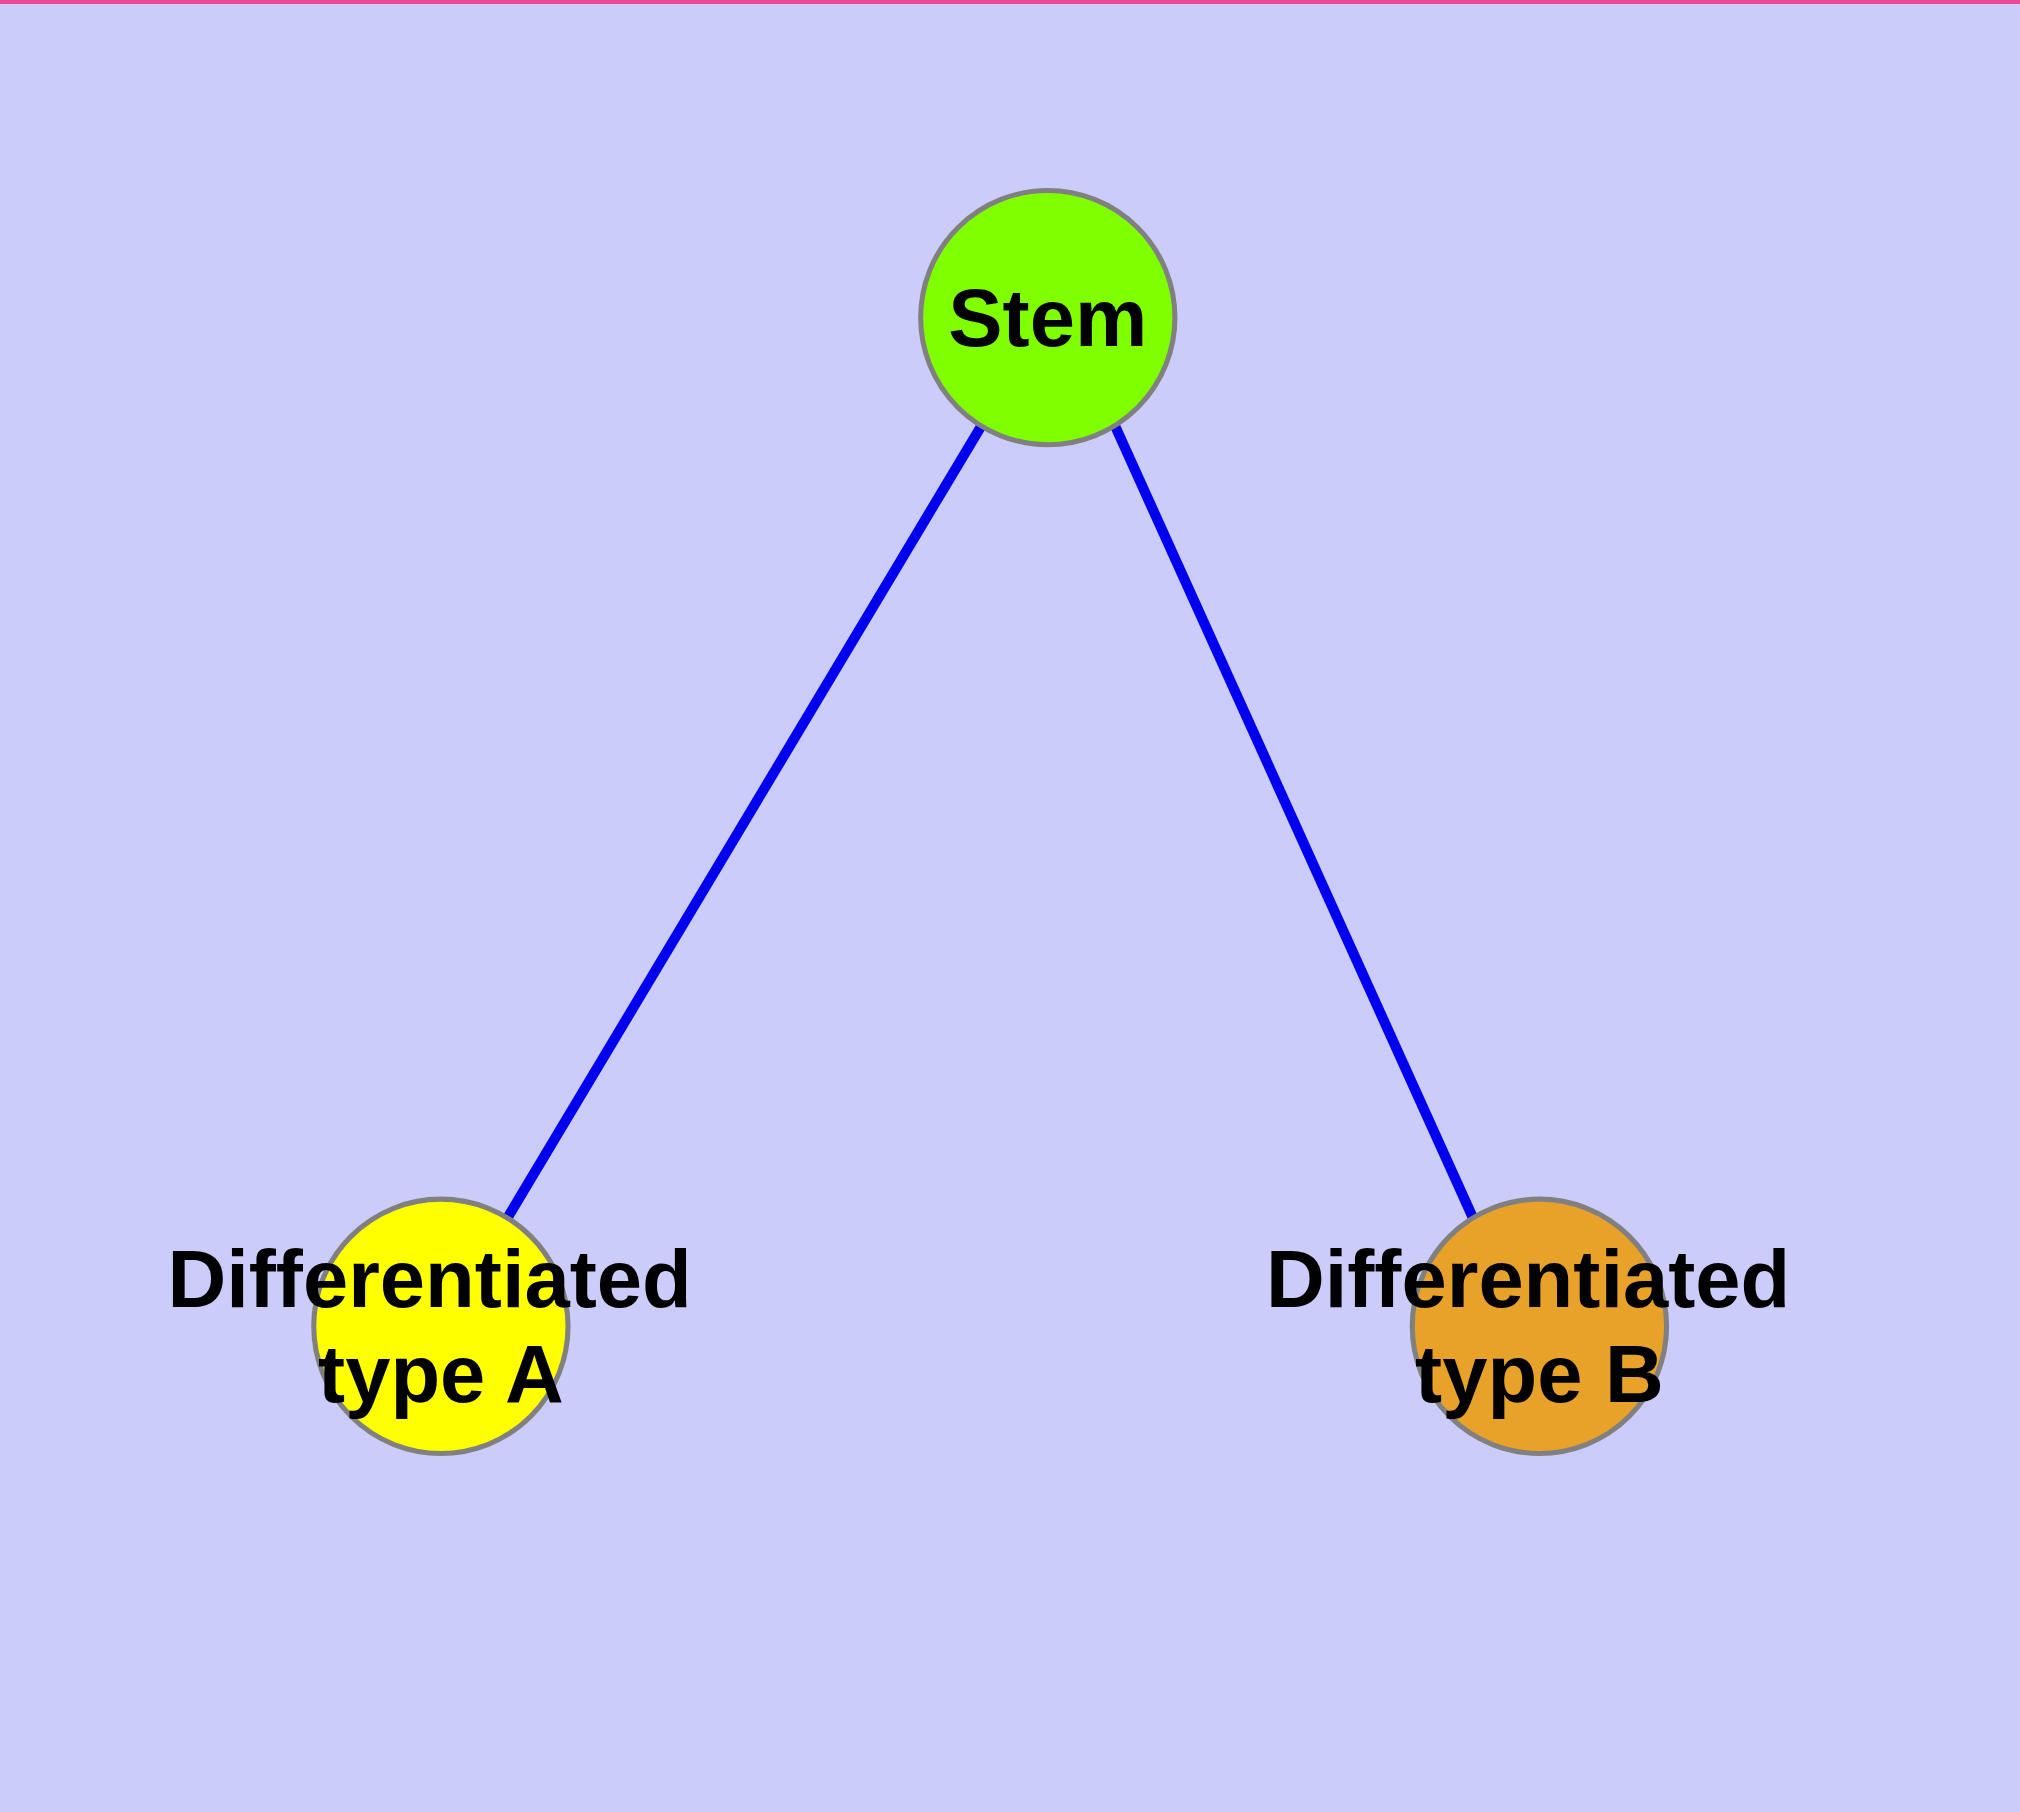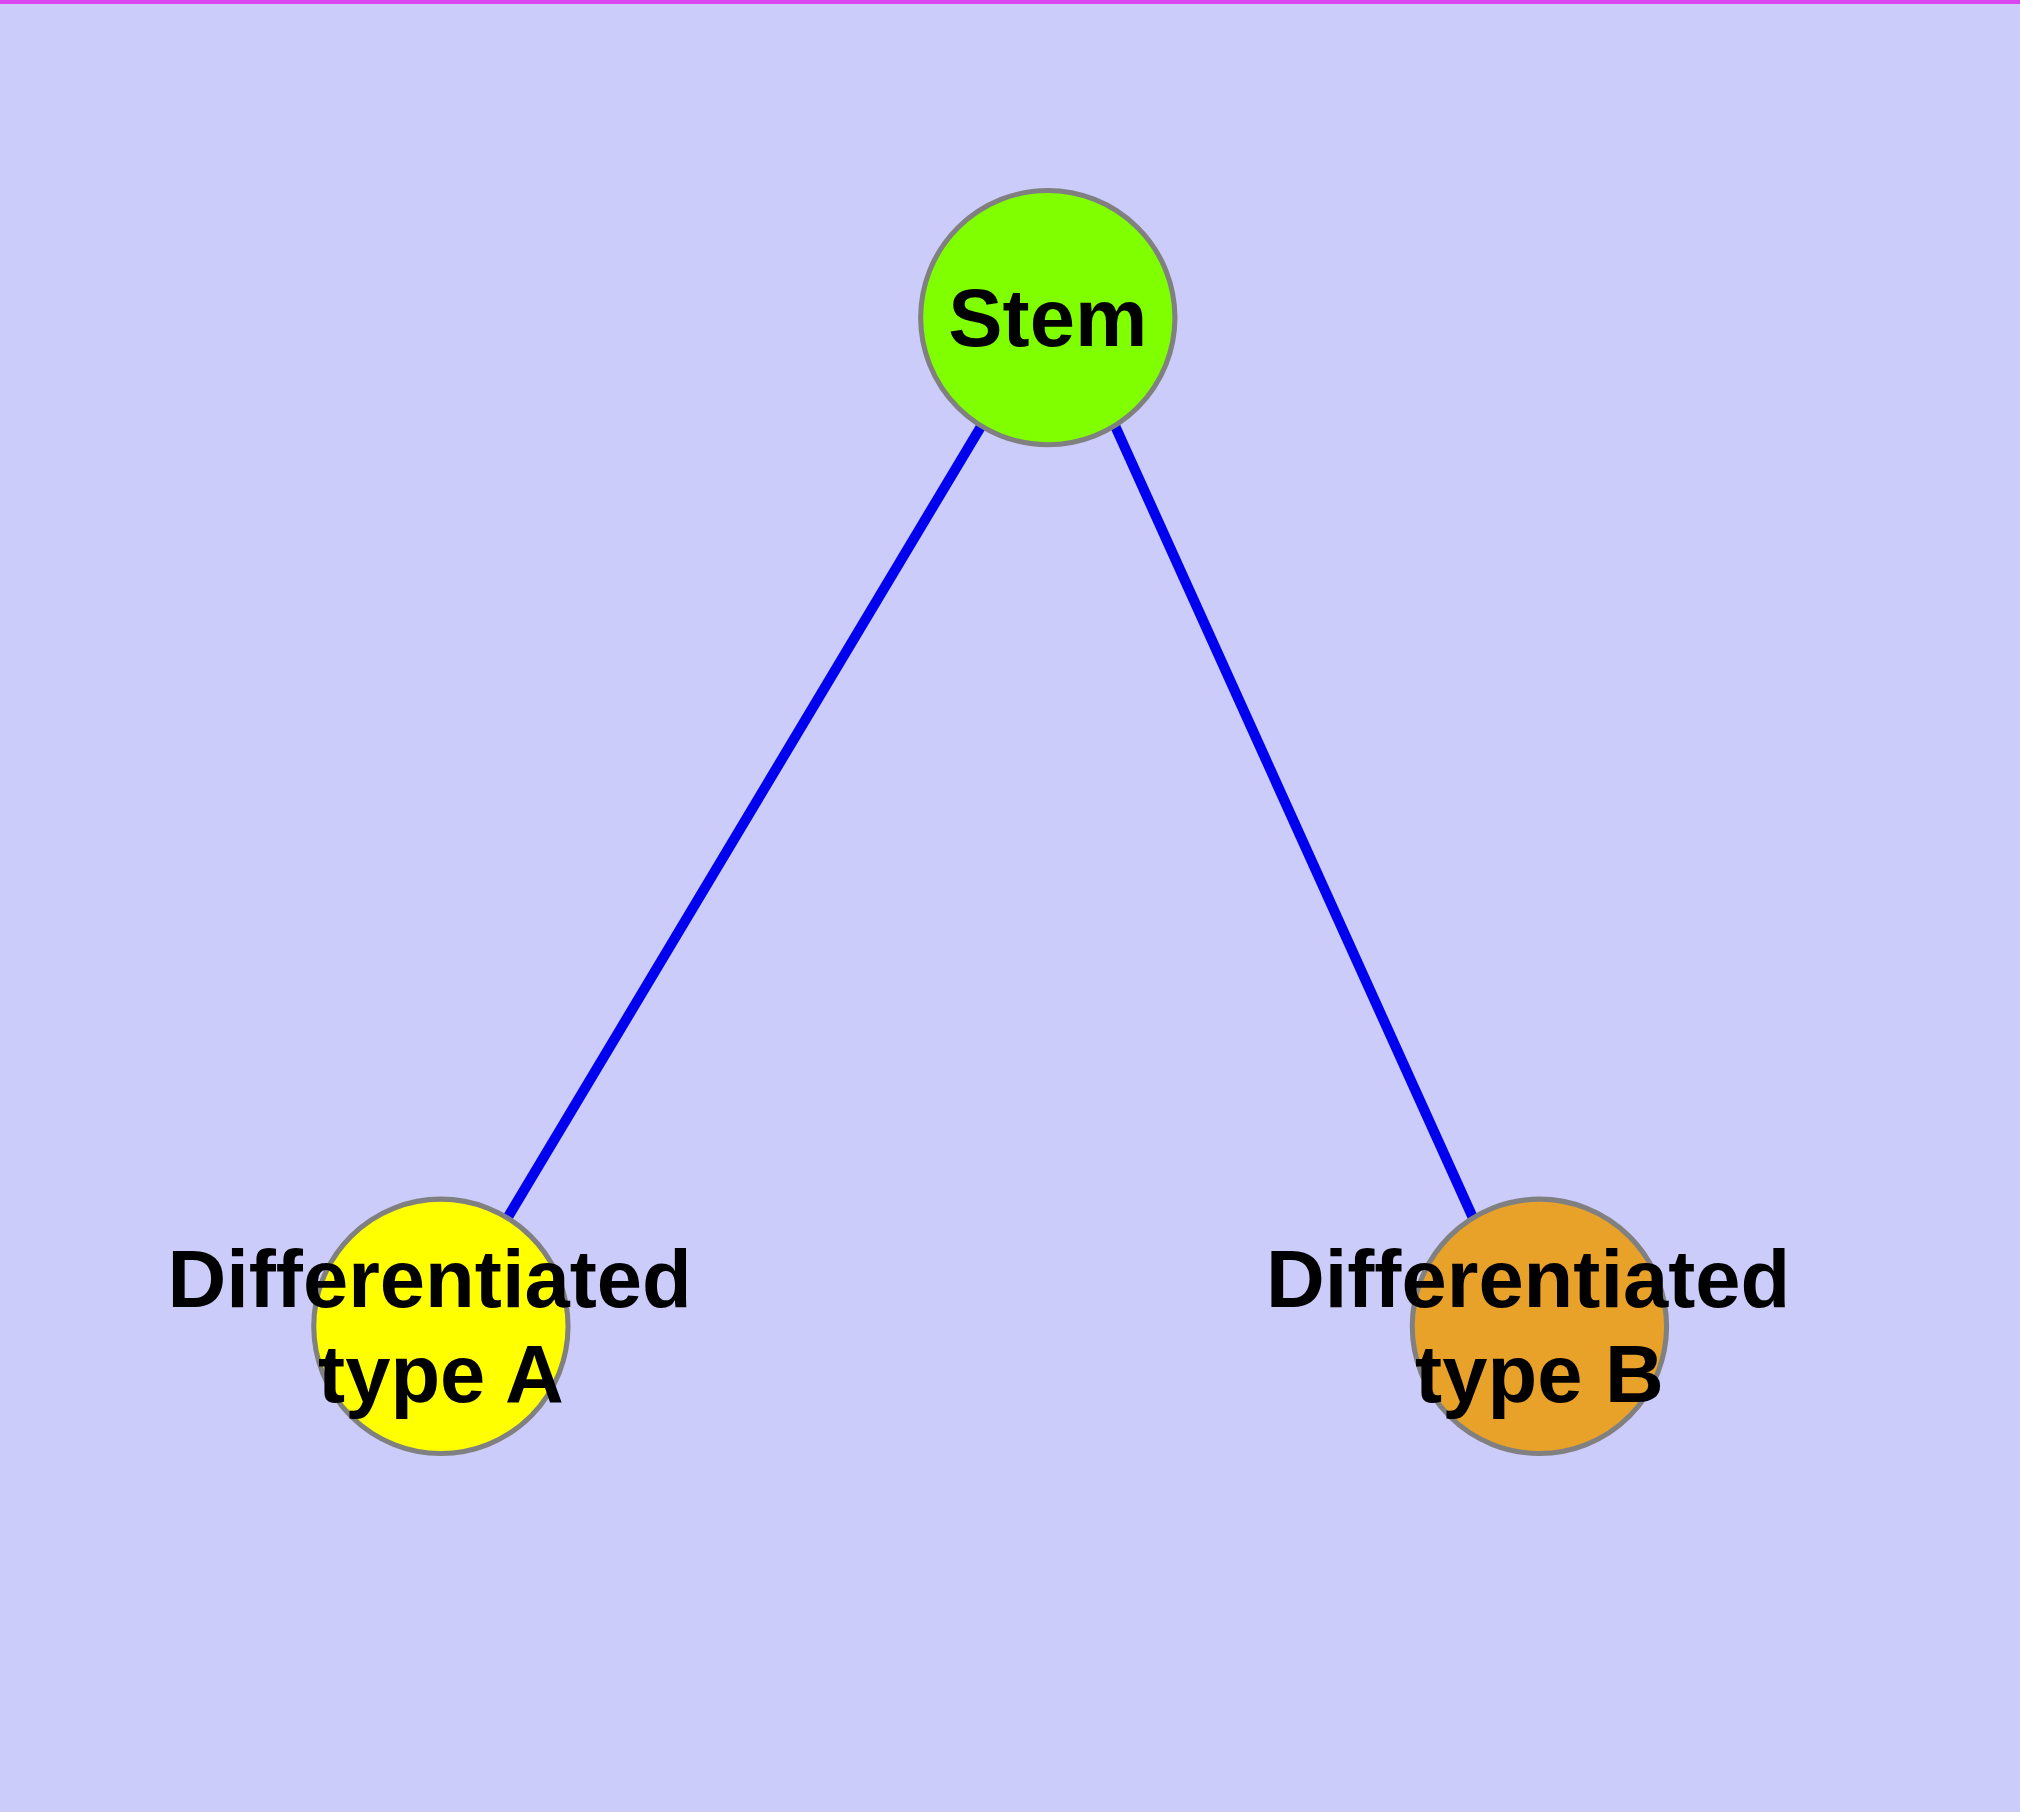--- a/index.html
+++ b/index.html
@@ -38,21 +38,21 @@
     text-anchor: middle;
     paint-order: normal;
   }
   .edge-line {
     stroke-linecap: butt;
   }
 </style>
 </head>
 <body>
 
-<div id="canvas" style="background: #d946ef;">
+<div id="canvas" style="background: #ec4899;">
   <div id="graph-surface" style="background: rgb(204, 204, 250);">
     <svg id="graph-svg" viewBox="0 0 2384 2133" xmlns="http://www.w3.org/2000/svg">
 
       <g>
         <line class="edge-line" x1="1158" y1="497" x2="598" y2="1433" stroke="#0000ee" stroke-width="12"></line>
         <line class="edge-line" x1="1315" y1="497" x2="1738" y2="1433" stroke="#0000ee" stroke-width="12"></line>
       </g>
 
       <g>
 

